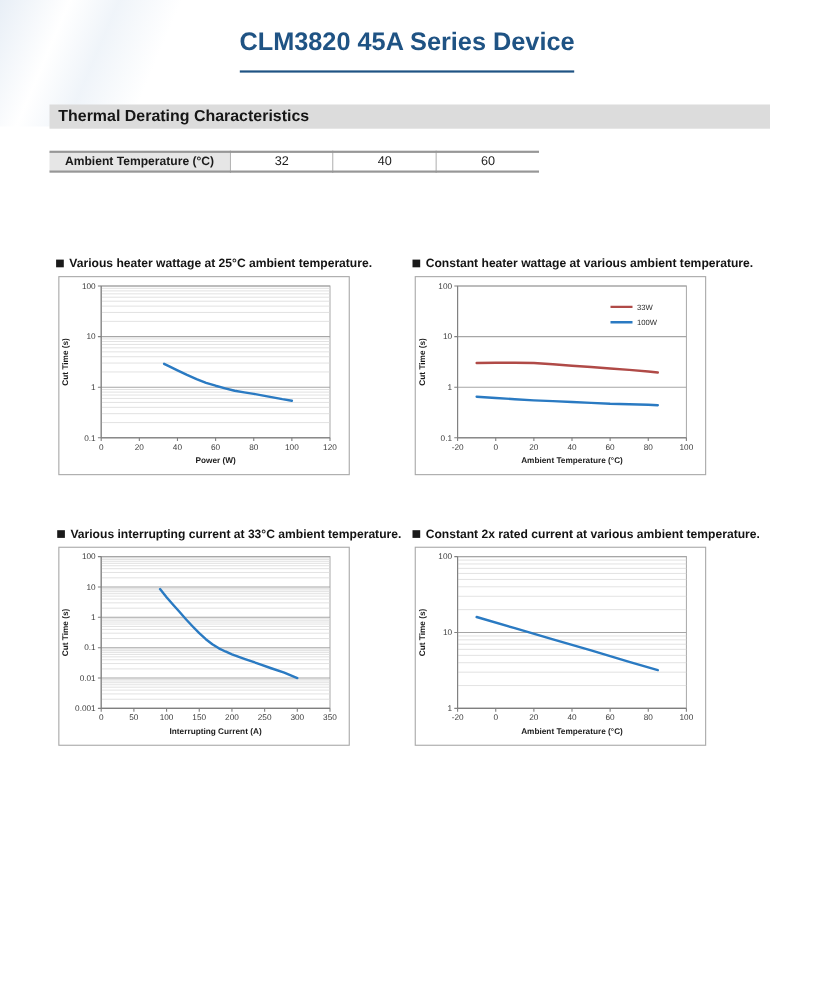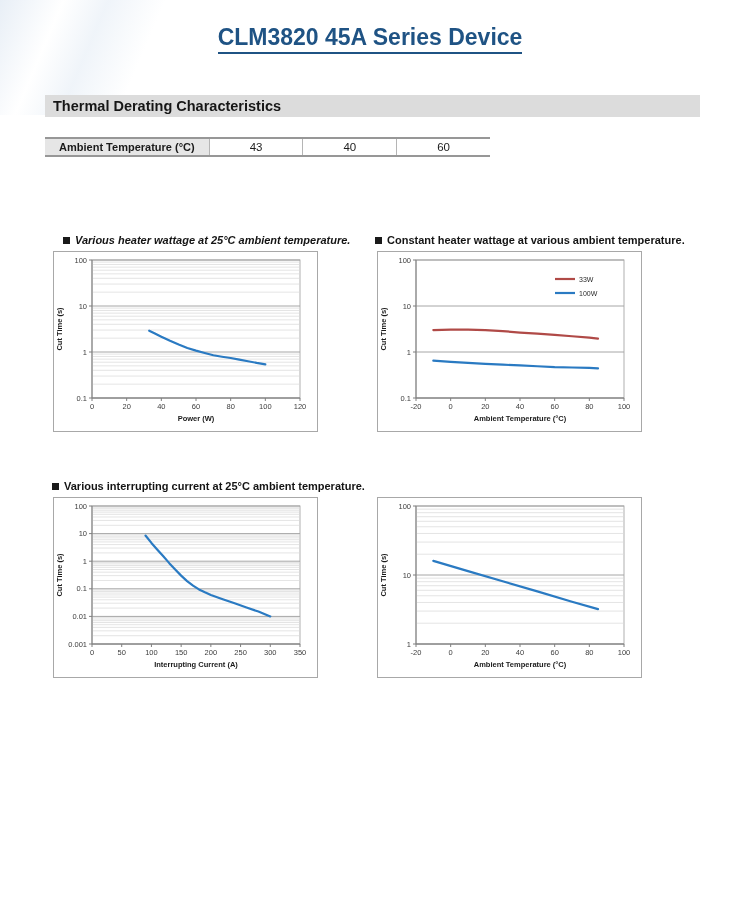--- a/index.html
+++ b/index.html
@@ -11,21 +11,21 @@
     position:absolute;top:0;left:0;width:270px;height:115px;pointer-events:none;
     background:linear-gradient(113deg,
       rgba(213,225,239,0.55) 0%, rgba(255,255,255,0) 20%,
       rgba(216,228,241,0.40) 34%, rgba(255,255,255,0) 52%);
   }
   .page-title{
     position:absolute;top:24px;left:0;width:740px;text-align:center;
     font-size:23px;font-weight:bold;letter-spacing:0px;
   }
   .page-title span{
-    display:inline-block;border-bottom:2px solid currentColor;padding-bottom:1px;
+    display:inline-block;border-bottom:2px solid currentColor;padding-bottom:13px;
   }
   .content{position:absolute;left:45px;top:0;width:655px;height:760px;}
   .section-bar{
     position:absolute;left:0;width:655px;height:22px;background:#dcdcdc;
     font-size:14.5px;font-weight:bold;line-height:22px;padding-left:8px;
     box-sizing:border-box;color:#161616;
   }
   .bar-thermal{top:95px;}
   .bar-heater{top:207px;}
   .bar-current{top:452px;}
@@ -43,21 +43,21 @@
   .derating-table tr:first-child td{border-bottom:1px solid #c9c9c9;}
   .derating-table{border-top:2px solid #979797;border-bottom:2px solid #979797;}
   .derating-table .rowlabel{
     width:165px;background:#e6e6e6;font-weight:bold;font-size:11px;
   }
   .derating-table .val{width:93px;color:#1c1c1c;}
 
   .caption{
     position:absolute;font-size:11px;font-weight:bold;white-space:nowrap;color:#141414;
   }
-  .cap-1a{left:18px;top:234px;font-style:italic;}
+  .cap-1a{left:6px;top:234px;}
   .cap-1b{left:330px;top:234px;}
   .cap-2a{left:7px;top:480px;}
   .cap-2b{left:330px;top:480px;}
   .bullet{
     display:inline-block;width:7px;height:7px;background:#1a1a1a;
     margin-right:5px;position:relative;top:0px;
   }
   .chart-frame{
     position:absolute;width:263px;height:179px;background:#ffffff;
     border:1px solid #a8a8a8;
@@ -80,21 +80,21 @@
 <div class="content">
 
   <div class="section-bar bar-thermal">
     <span>Thermal Derating Characteristics</span>
   </div>
 
   <table class="derating-table">
     <tbody>
         <tr>
       <td class="rowlabel">Ambient Temperature (°C)</td>
-      <td class="val">43</td>
+      <td class="val">32</td>
       <td class="val">40</td>
       <td class="val">60</td>
     </tr>
   </tbody>
     </table>
 
 
   <div class="caption cap-1a">
     <span class="bullet"></span><span>Various heater wattage at 25°C ambient temperature.</span>
   </div>
@@ -217,21 +217,24 @@
         <g>
           <line x1="177" y1="27" x2="197" y2="27" stroke="#b04a47" stroke-width="2.2"></line>
           <text x="201" y="29.5" font-size="7" fill="#2b2b2b">33W</text>
           <line x1="177" y1="41" x2="197" y2="41" stroke="#2a7ac2" stroke-width="2.2"></line>
           <text x="201" y="43.5" font-size="7" fill="#2b2b2b">100W</text>
         </g>
       </svg></div>
 
 
   <div class="caption cap-2a">
-    <span class="bullet"></span><span>Various interrupting current at 25°C ambient temperature.</span>
+    <span class="bullet"></span><span>Various interrupting current at 33°C ambient temperature.</span>
+  </div>
+  <div class="caption cap-2b">
+    <span class="bullet"></span><span>Constant 2x rated current at various ambient temperature.</span>
   </div>
 
   <div class="chart-frame ch-2"><svg viewBox="0 0 263 179" width="263" height="179">
         <rect x="38" y="8" width="208" height="138" fill="#ffffff" stroke="#a6a6a6" stroke-width="0.9"></rect>
         <g>
           <line x1="38" y1="137.6915721196741" x2="246" y2="137.6915721196741" stroke="#d9d9d9" stroke-width="0.7"></line>
           <line x1="38" y1="132.83145336973732" x2="246" y2="132.83145336973732" stroke="#d9d9d9" stroke-width="0.7"></line>
           <line x1="38" y1="129.38314423934824" x2="246" y2="129.38314423934824" stroke="#d9d9d9" stroke-width="0.7"></line>
           <line x1="38" y1="126.70842788032589" x2="246" y2="126.70842788032589" stroke="#d9d9d9" stroke-width="0.7"></line>
           <line x1="38" y1="124.52302548941142" x2="246" y2="124.52302548941142" stroke="#d9d9d9" stroke-width="0.7"></line>

